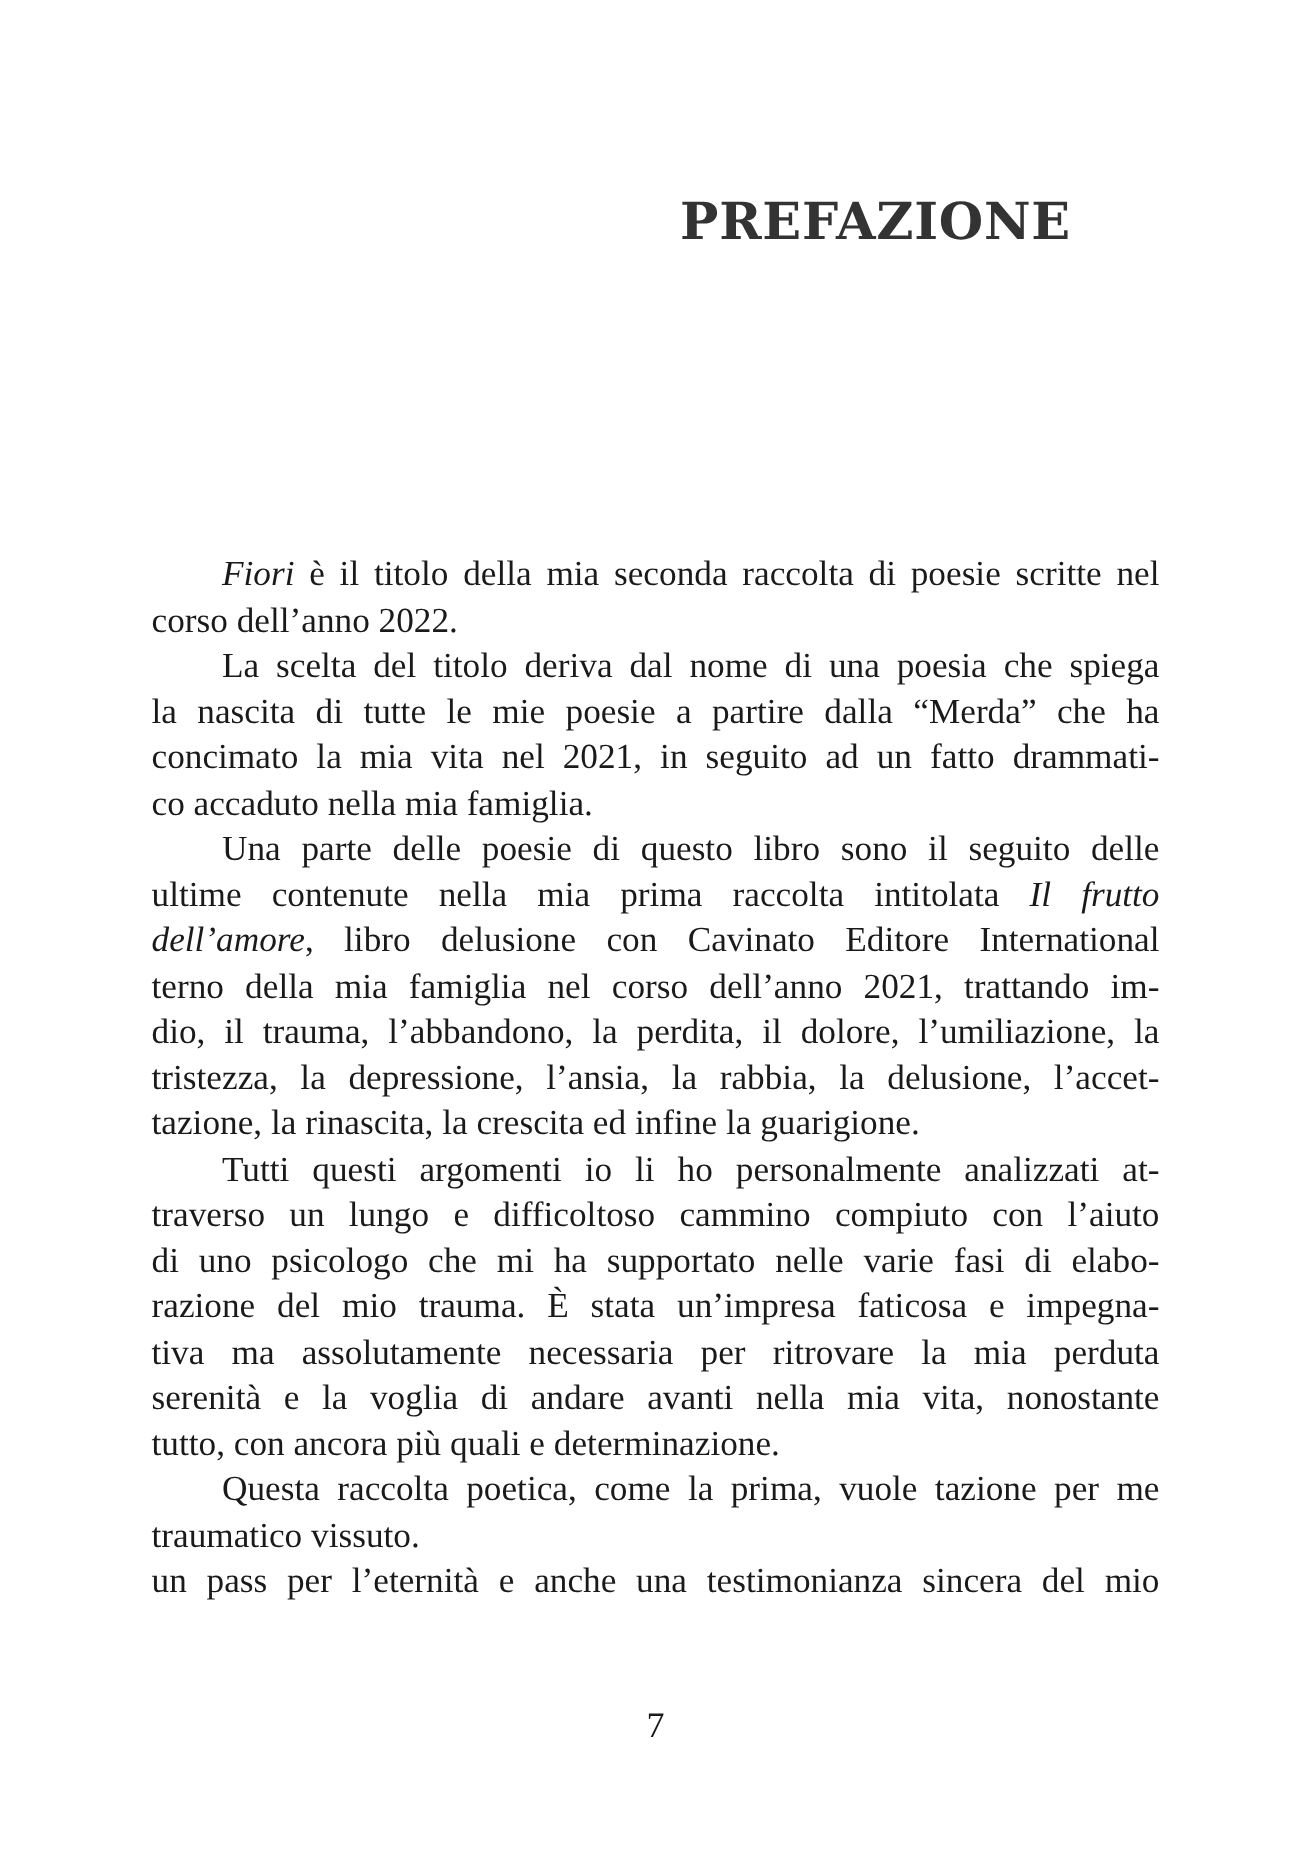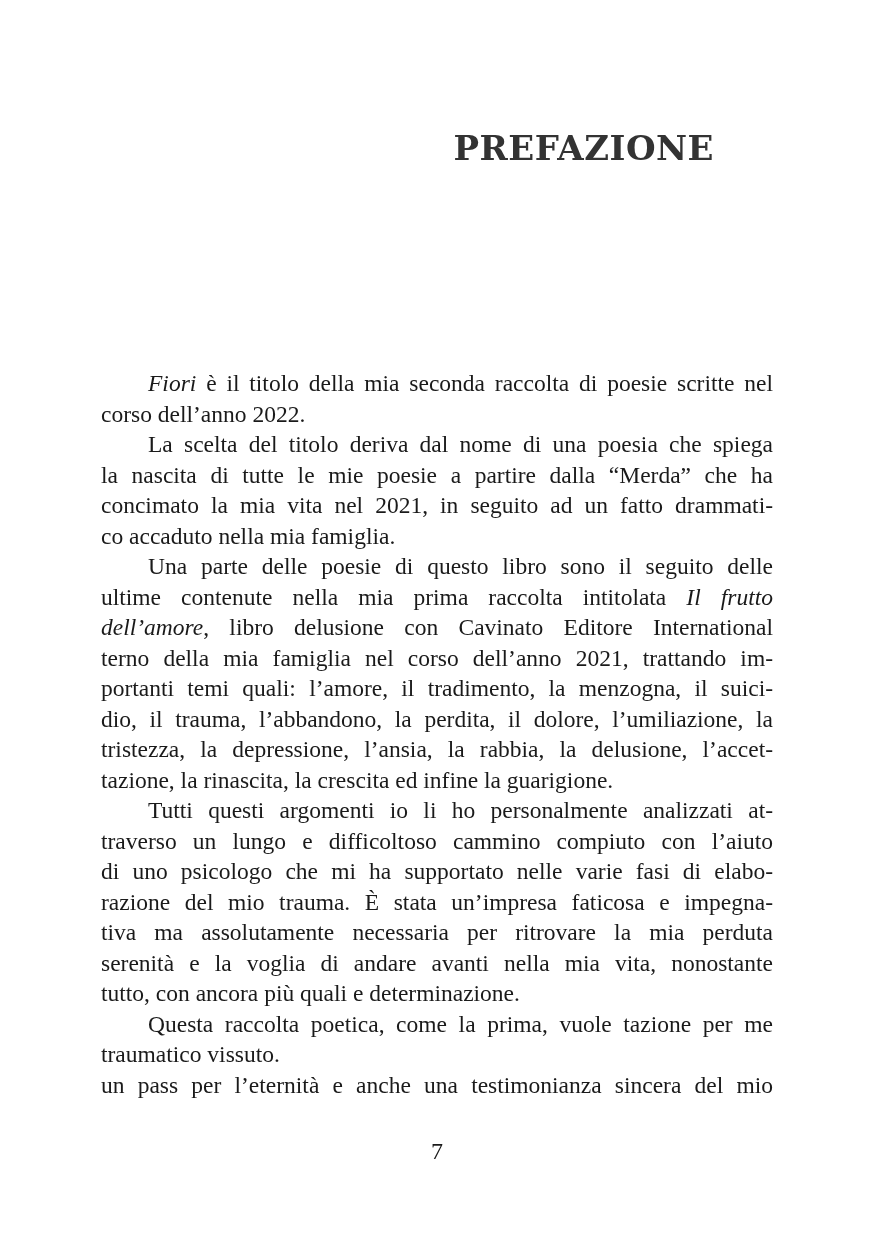--- a/index.html
+++ b/index.html
@@ -49,21 +49,20 @@
       <span class="line">la nascita di tutte le mie poesie a partire dalla “Merda” che ha</span>
       <span class="line">concimato la mia vita nel 2021, in seguito ad un fatto drammati-</span>
       <span class="line last">co accaduto nella mia famiglia.</span>
     </div>
 
     <div>
       <span class="line indent">Una parte delle poesie di questo libro sono il seguito delle</span>
       <span class="line"><span>ultime contenute nella mia prima raccolta intitolata </span><i>Il frutto</i></span>
       <span class="line"><i>dell’amore</i><span>, libro delusione con Cavinato Editore International</span></span>
       <span class="line">terno della mia famiglia nel corso dell’anno 2021, trattando im-</span>
-      <span class="line">portanti temi quali: l’amore, il tradimento, la menzogna, il suici-</span>
       <span class="line">dio, il trauma, l’abbandono, la perdita, il dolore, l’umiliazione, la</span>
       <span class="line">tristezza, la depressione, l’ansia, la rabbia, la delusione, l’accet-</span>
       <span class="line last">tazione, la rinascita, la crescita ed infine la guarigione.</span>
     </div>
 
     <div>
       <span class="line indent">Tutti questi argomenti io li ho personalmente analizzati at-</span>
       <span class="line">traverso un lungo e difficoltoso cammino compiuto con l’aiuto</span>
       <span class="line">di uno psicologo che mi ha supportato nelle varie fasi di elabo-</span>
       <span class="line">razione del mio trauma. È stata un’impresa faticosa e impegna-</span>

